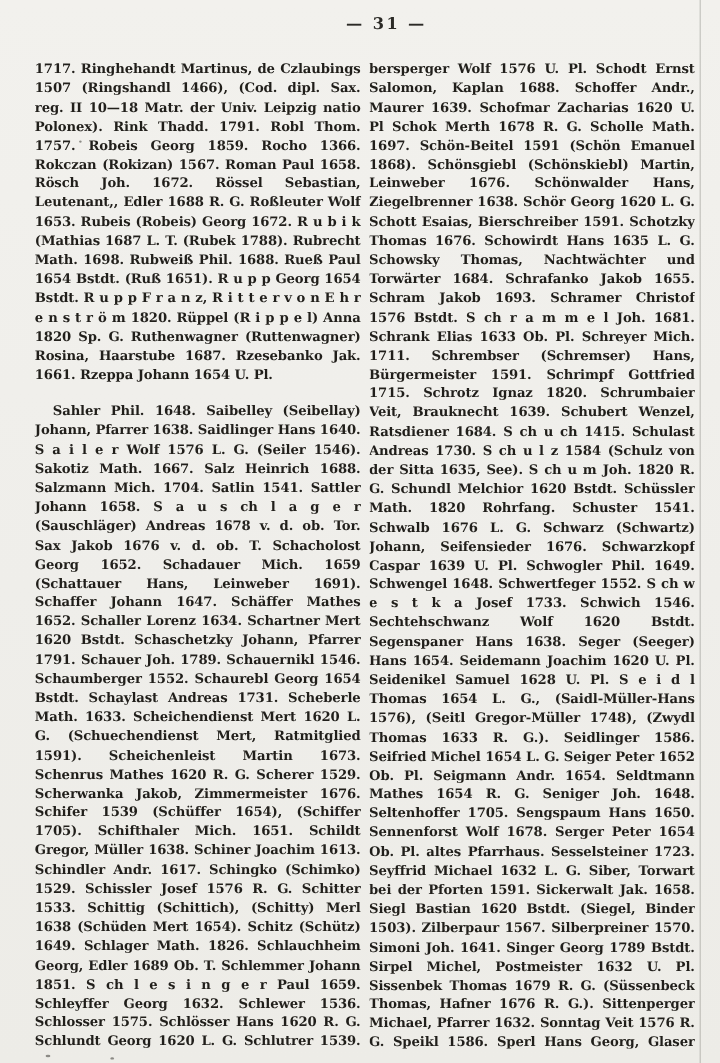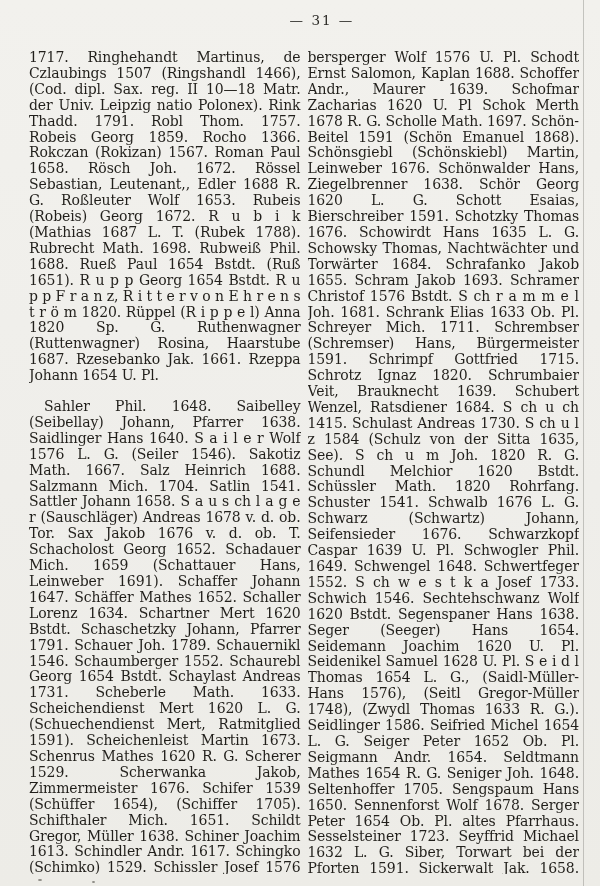--- a/index.html
+++ b/index.html
@@ -7,38 +7,38 @@
     position: relative;
     width: 600px; height: 886px;
     background: linear-gradient(180deg, #f2f1ed 0%, #efeeea 55%, #edecE7 100%);
     overflow: hidden;
     font-family: "DejaVu Serif", serif;
   }
   .page-number {
     position: absolute;
     top: 12px; left: 16px; right: 0;
     text-align: center;
-    font-weight: 400;
+    font-weight: 700;
     font-size: 13.5px;
     letter-spacing: 2px;
     color: #2b2a26;
     padding-left: 28px;
   }
   .columns {
     position: absolute;
     top: 50px; left: 29px; right: 21px; bottom: 12px;
     display: flex;
     gap: 7px;
   }
   .column {
     width: 50%;
     overflow: hidden;
     text-align: justify;
-    font-weight: 400;
-    font-size: 14px;
+    font-weight: 700;
+    font-size: 11px;
     line-height: 15.9px;
     letter-spacing: -0.1px;
     color: #211f1b;
     hyphens: none;
     -webkit-hyphens: none;
   }
   .column p { margin: 0; }
   .column p.para-gap { margin-top: 15px; text-indent: 15px; }
   .scan-edge-line {
     position: absolute;

